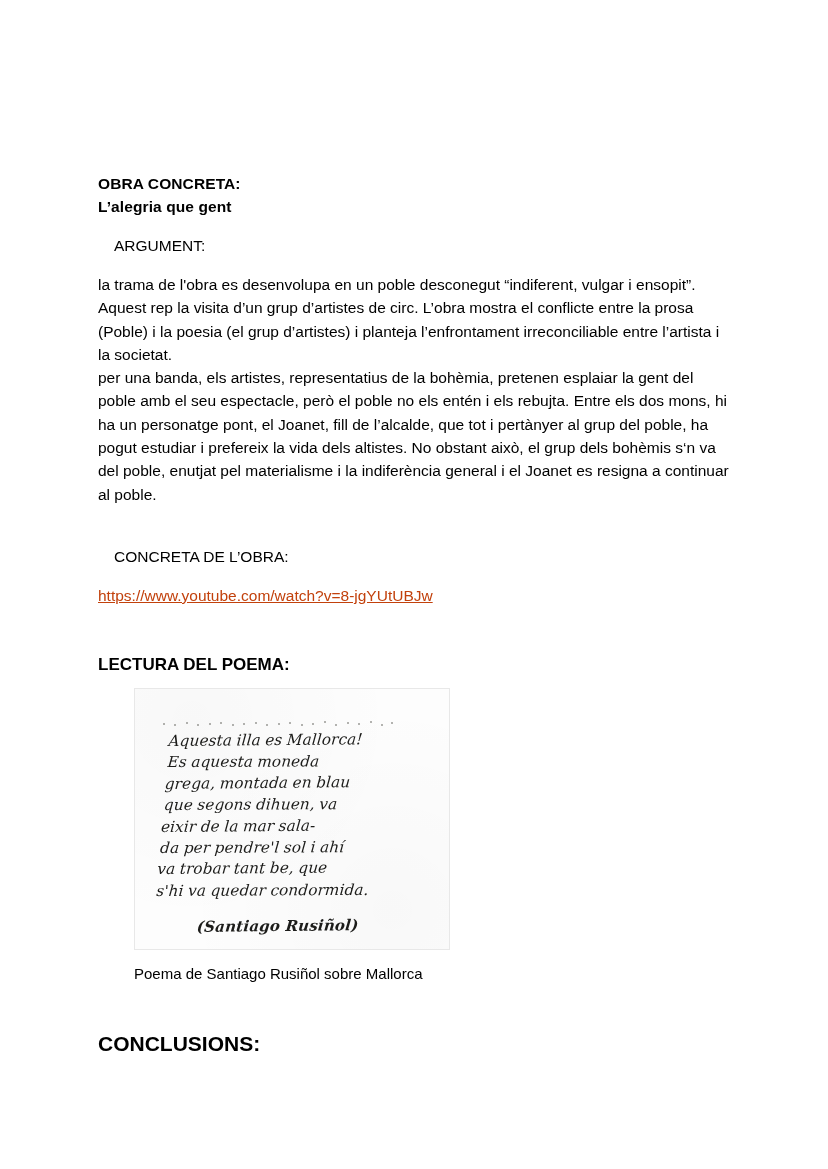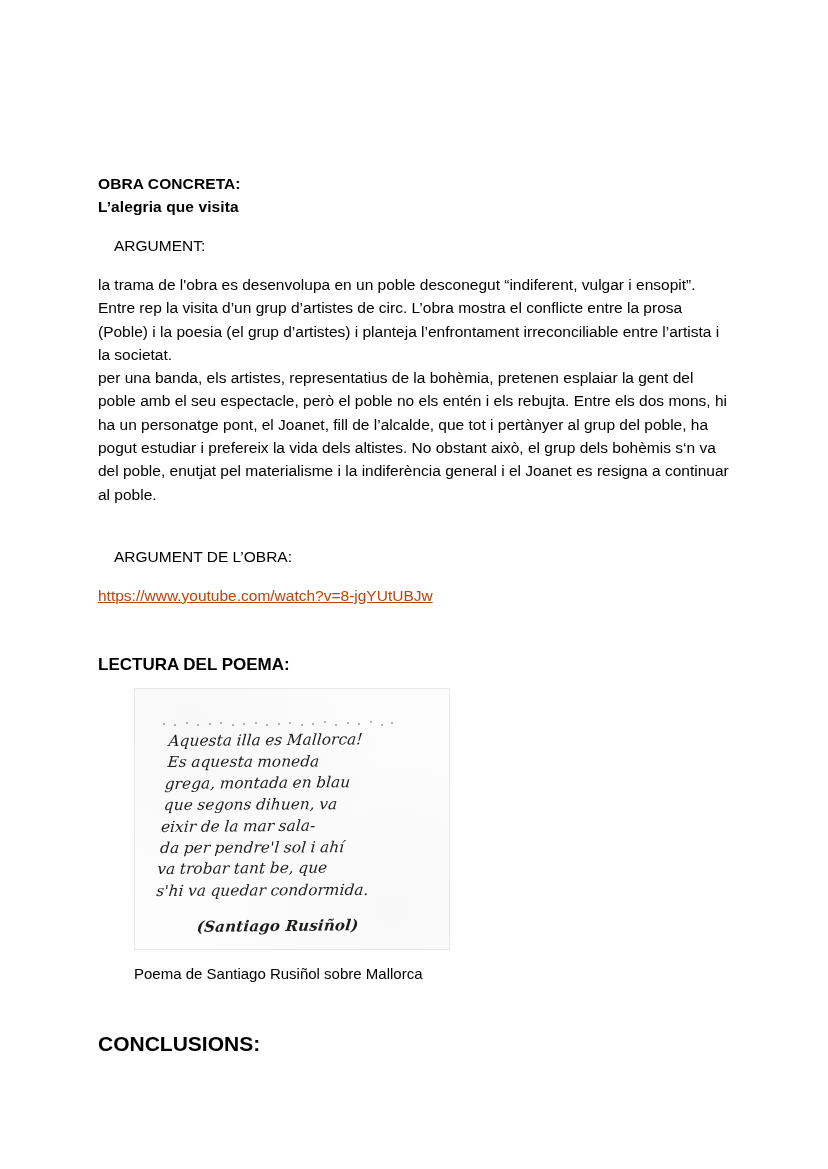--- a/index.html
+++ b/index.html
@@ -183,31 +183,31 @@
 </style>
 </head>
 <body>
 
 <div class="page">
 
   <div class="content">
 
     <div class="heading">OBRA CONCRETA:</div>
 
-    <div class="heading">L’alegria que visita</div>
+    <div class="heading">L’alegria que gent</div>
 
     <div class="plain-line">ARGUMENT:</div>
 
-    <div class="para">la trama de l'obra es desenvolupa en un poble desconegut “indiferent, vulgar i ensopit”. Entre rep la visita d’un grup d’artistes de circ. L’obra mostra el conflicte entre la prosa (Poble) i la poesia (el grup d’artistes) i planteja l’enfrontament irreconciliable entre l’artista i la societat.</div>
+    <div class="para">la trama de l'obra es desenvolupa en un poble desconegut “indiferent, vulgar i ensopit”. Aquest rep la visita d’un grup d’artistes de circ. L’obra mostra el conflicte entre la prosa (Poble) i la poesia (el grup d’artistes) i planteja l’enfrontament irreconciliable entre l’artista i la societat.</div>
 
     <div class="para">per una banda, els artistes, representatius de la bohèmia, pretenen esplaiar la gent del poble amb el seu espectacle, però el poble no els entén i els rebujta. Entre els dos mons, hi ha un personatge pont, el Joanet, fill de l’alcalde, que tot i pertànyer al grup del poble, ha pogut estudiar i prefereix la vida dels altistes. No obstant això, el grup dels bohèmis s‘n va del poble, enutjat pel materialisme i la indiferència general i el Joanet es resigna a continuar al poble.</div>
 
     <div class="spacer-line"></div>
 
-    <div class="plain-line">ARGUMENT DE L’OBRA:</div>
+    <div class="plain-line">CONCRETA DE L’OBRA:</div>
 
 
     <div>
       <a class="link" href="#">https://www.youtube.com/watch?v=8-jgYUtUBJw</a>
     </div>
 
     <div class="section-gap"></div>
     <div class="section-gap"></div>
 
     <div class="lectura-heading">LECTURA DEL POEMA:</div>

